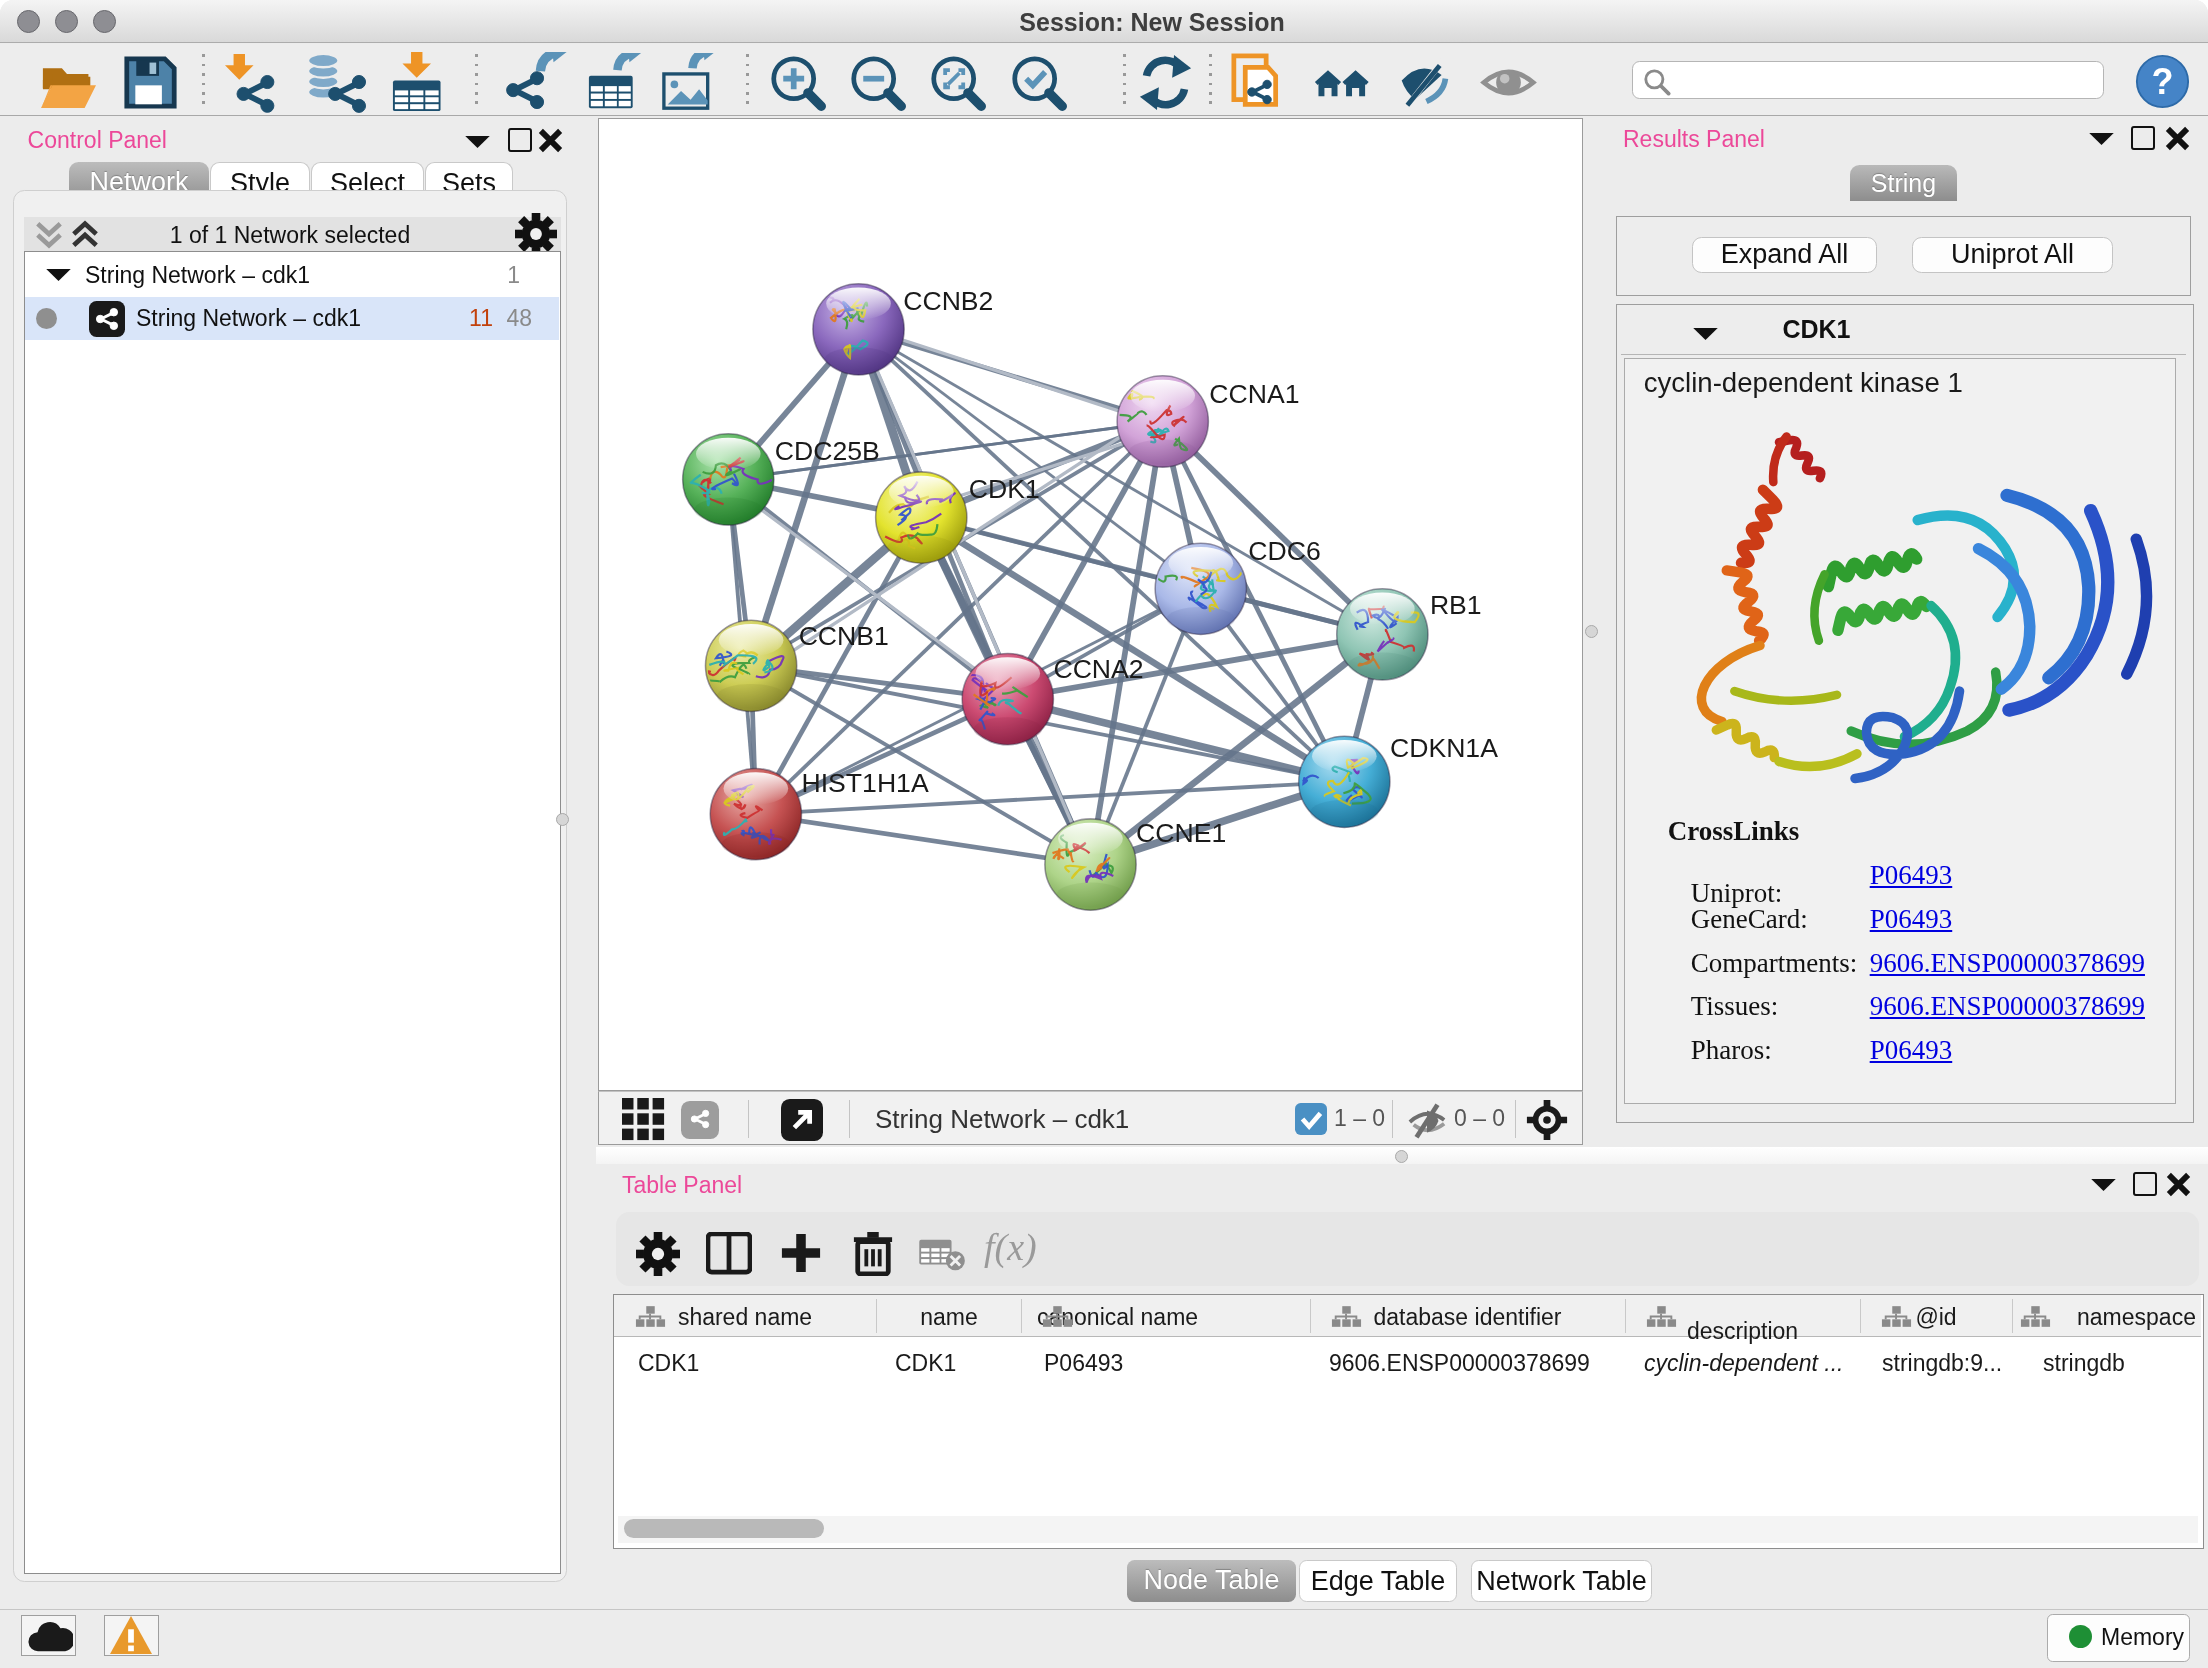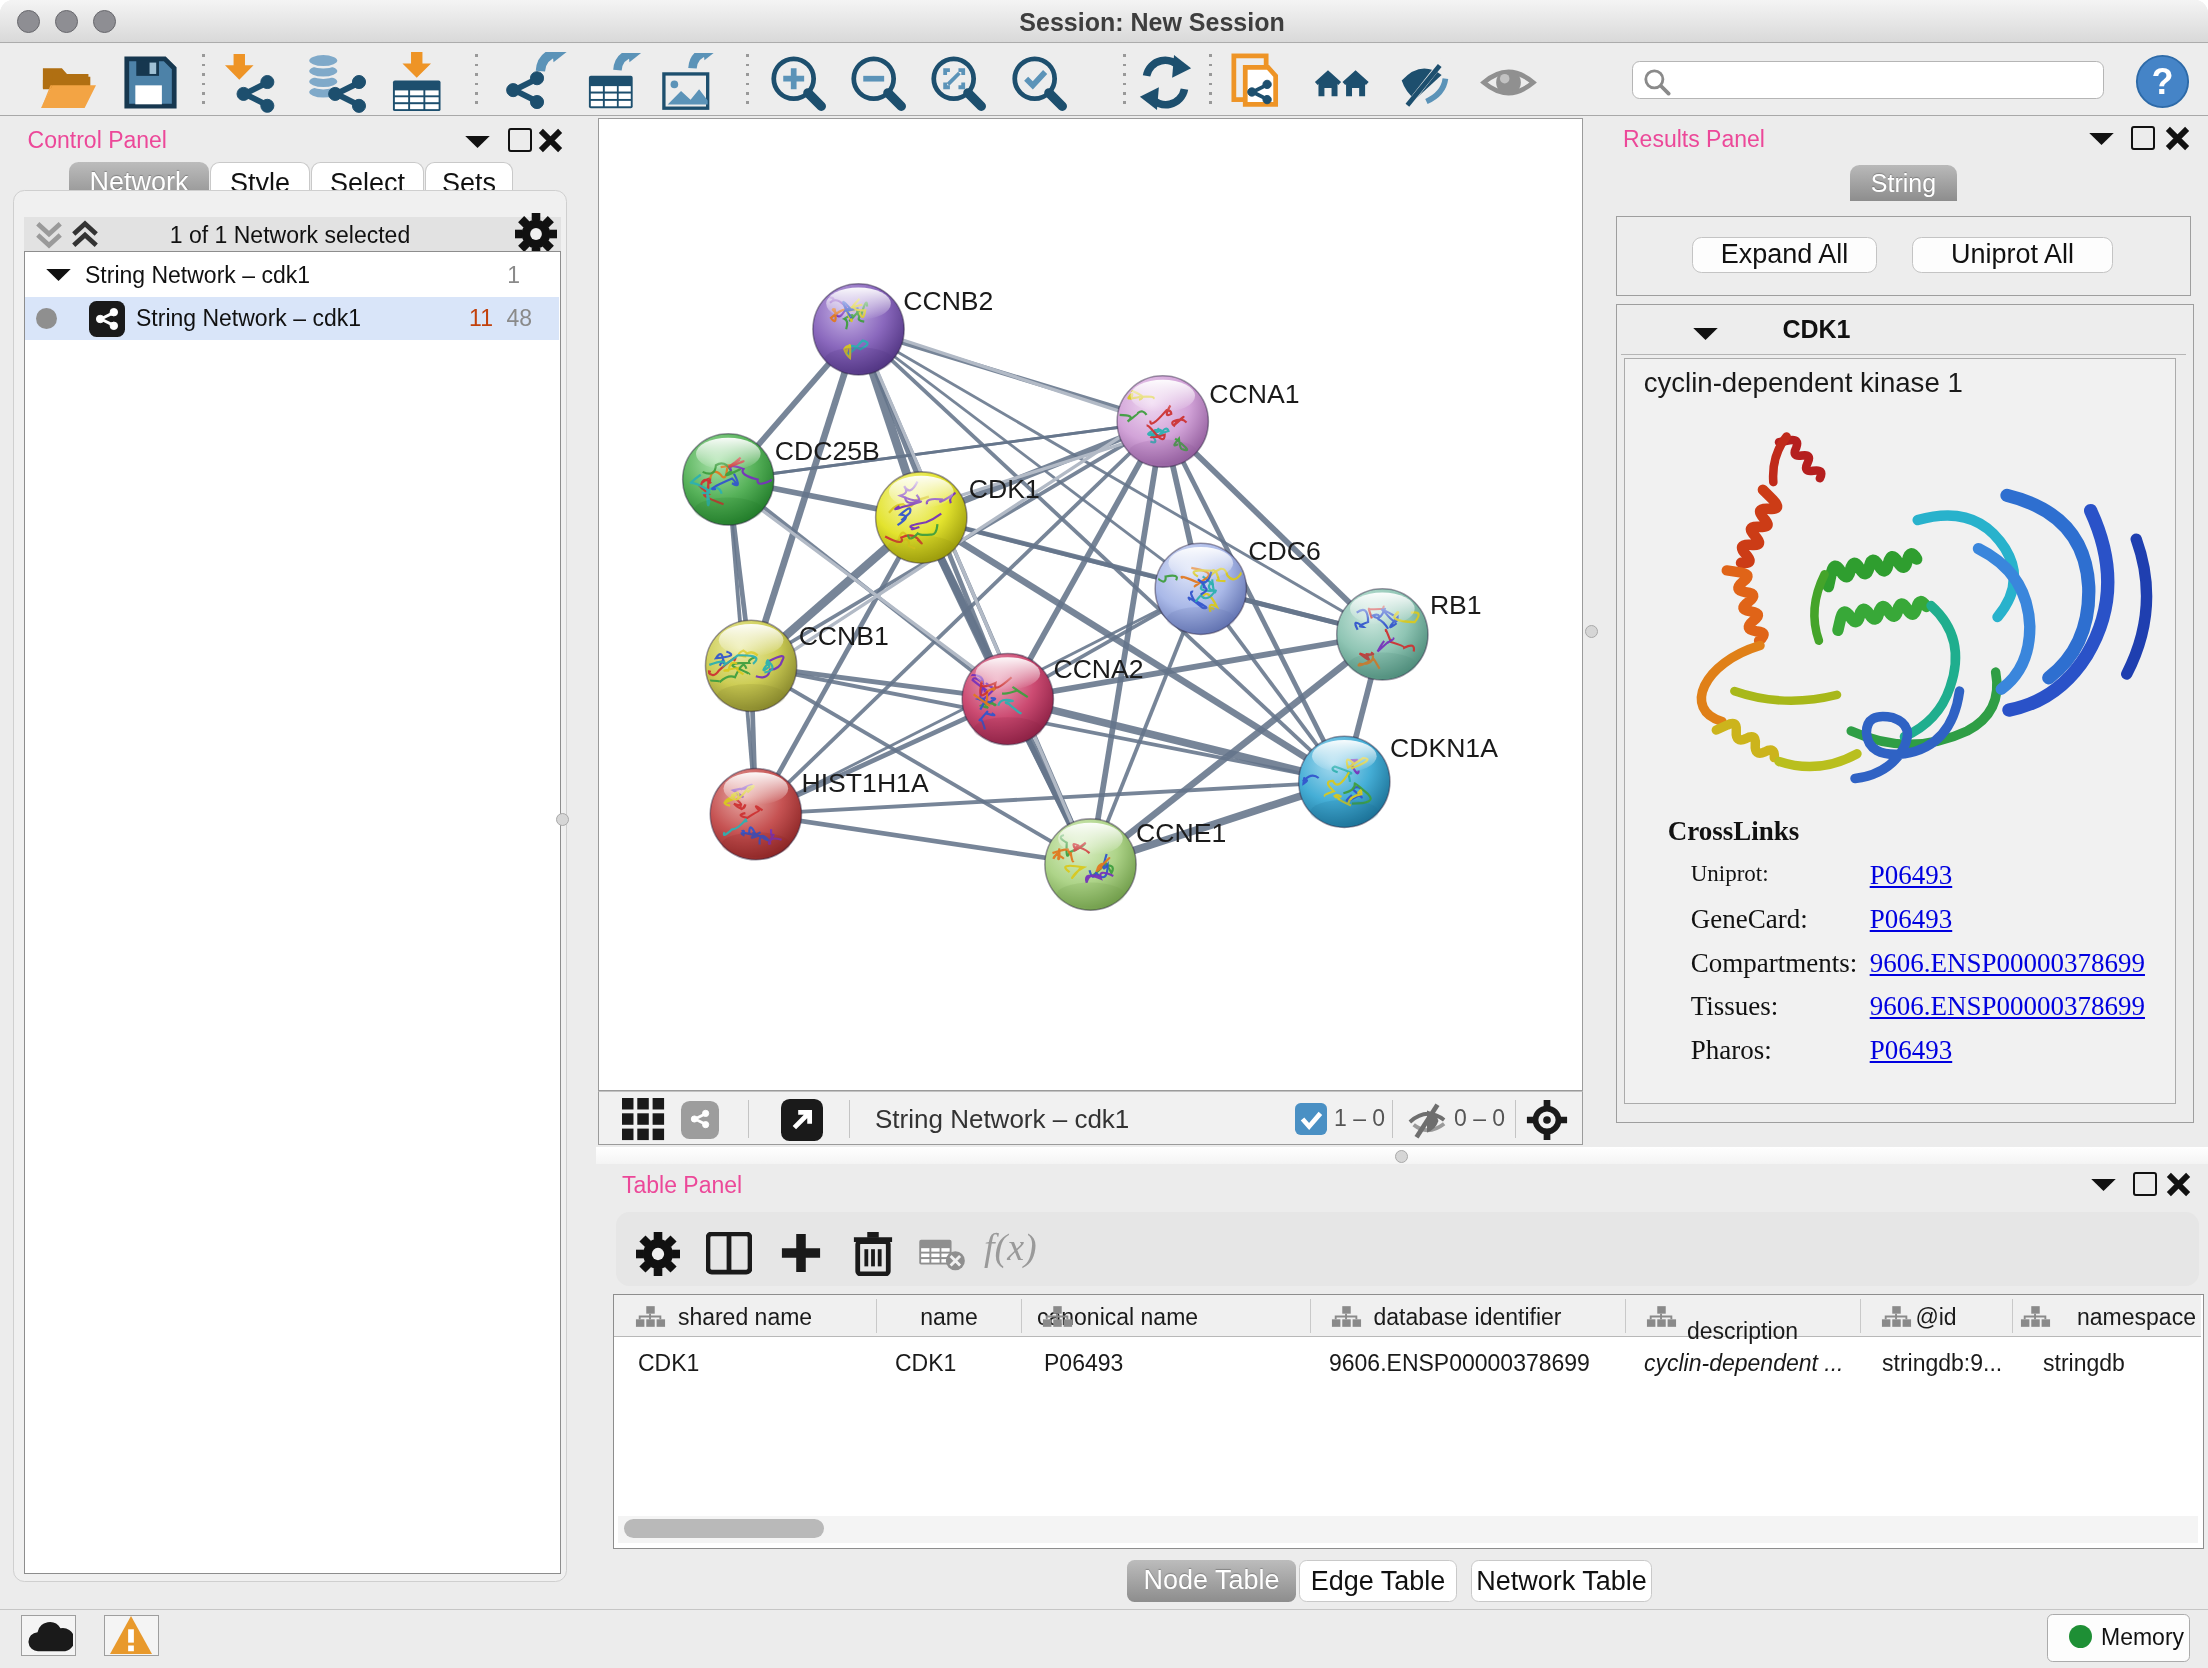--- a/index.html
+++ b/index.html
@@ -665,21 +665,21 @@
         <path d="M190 175 q-18 36 -6 70" fill="none" stroke="#45a42a" stroke-width="9" stroke-linecap="round" stroke-linejoin="round"></path>
         <path d="M302 208 q38 34 20 86 q-12 36 -48 52" fill="none" stroke="#1fae8e" stroke-width="10" stroke-linecap="round" stroke-linejoin="round"></path>
         <path d="M288 118 q62 -18 92 30 q22 36 -8 72" fill="none" stroke="#28b2cc" stroke-width="11" stroke-linecap="round" stroke-linejoin="round"></path>
         <path d="M382 92 q82 20 86 96 q2 62 -42 96" fill="none" stroke="#2e6fd0" stroke-width="14" stroke-linecap="round" stroke-linejoin="round"></path>
         <path d="M470 108 q38 82 -4 152 q-30 48 -82 58" fill="none" stroke="#2a52c8" stroke-width="14" stroke-linecap="round" stroke-linejoin="round"></path>
         <path d="M352 148 q52 26 54 82 q0 44 -30 66" fill="none" stroke="#3a86dc" stroke-width="12" stroke-linecap="round" stroke-linejoin="round"></path>
         <path d="M518 138 q26 72 -10 142" fill="none" stroke="#1f3fb0" stroke-width="12" stroke-linecap="round" stroke-linejoin="round"></path>
         <path d="M332 298 q-8 58 -58 66 q-38 4 -40 -22 q0 -22 28 -16 q24 8 10 34 q-16 26 -50 30" fill="none" stroke="#2f62c4" stroke-width="10" stroke-linecap="round" stroke-linejoin="round"></path>
       </svg>
 <div class="abs serif" style="left:43px;top:457px;font-size:27px;font-weight:bold;color:#111;">CrossLinks</div>
-<div class="abs serif" style="left:66px;top:502px;font-size:23px;color:#111;">Uniprot:</div>
+<div class="abs serif" style="left:66px;top:519px;font-size:27px;color:#111;">Uniprot:</div>
 <div class="abs serif xlink" style="left:245px;top:501px;font-size:27px;">P06493</div>
 <div class="abs serif" style="left:66px;top:545px;font-size:27px;color:#111;">GeneCard:</div>
 <div class="abs serif xlink" style="left:245px;top:545px;font-size:27px;">P06493</div>
 <div class="abs serif" style="left:66px;top:589px;font-size:27px;color:#111;">Compartments:</div>
 <div class="abs serif xlink" style="left:245px;top:589px;font-size:27px;">9606.ENSP00000378699</div>
 <div class="abs serif" style="left:66px;top:632px;font-size:27px;color:#111;">Tissues:</div>
 <div class="abs serif xlink" style="left:245px;top:632px;font-size:27px;">9606.ENSP00000378699</div>
 <div class="abs serif" style="left:66px;top:676px;font-size:27px;color:#111;">Pharos:</div>
 <div class="abs serif xlink" style="left:245px;top:676px;font-size:27px;">P06493</div>
 </div>

